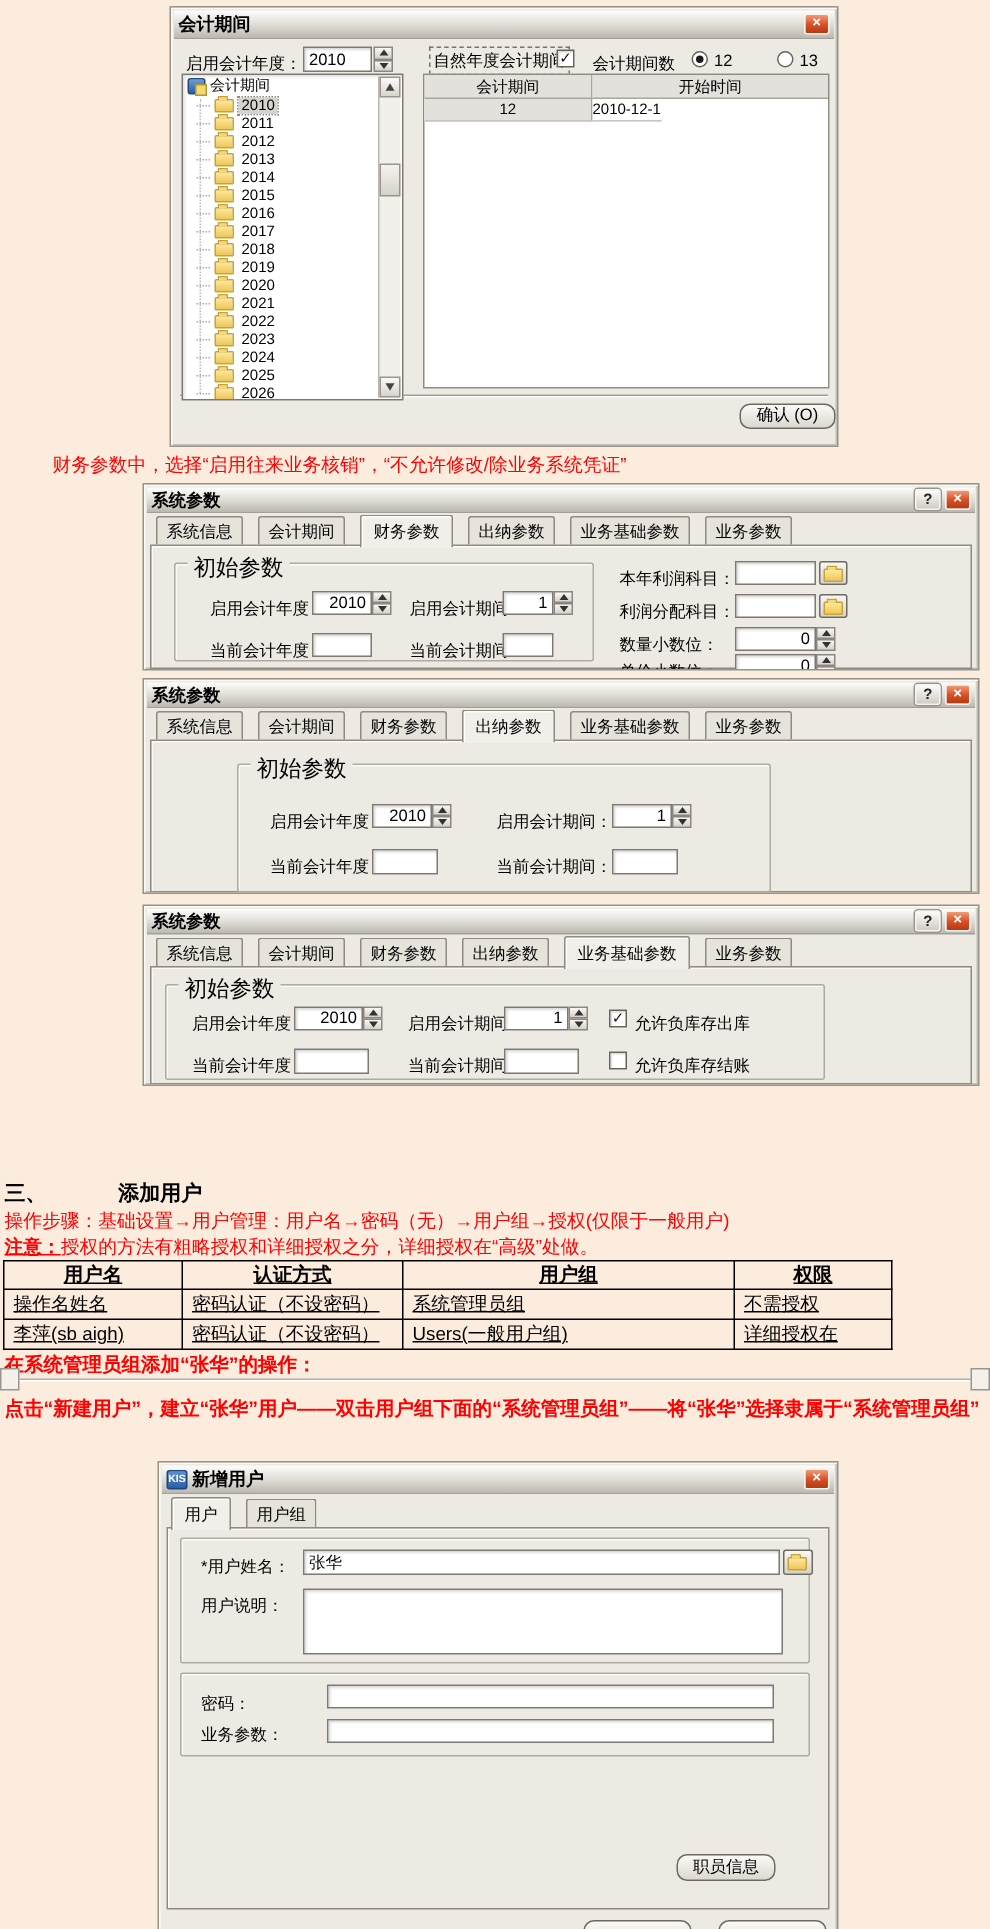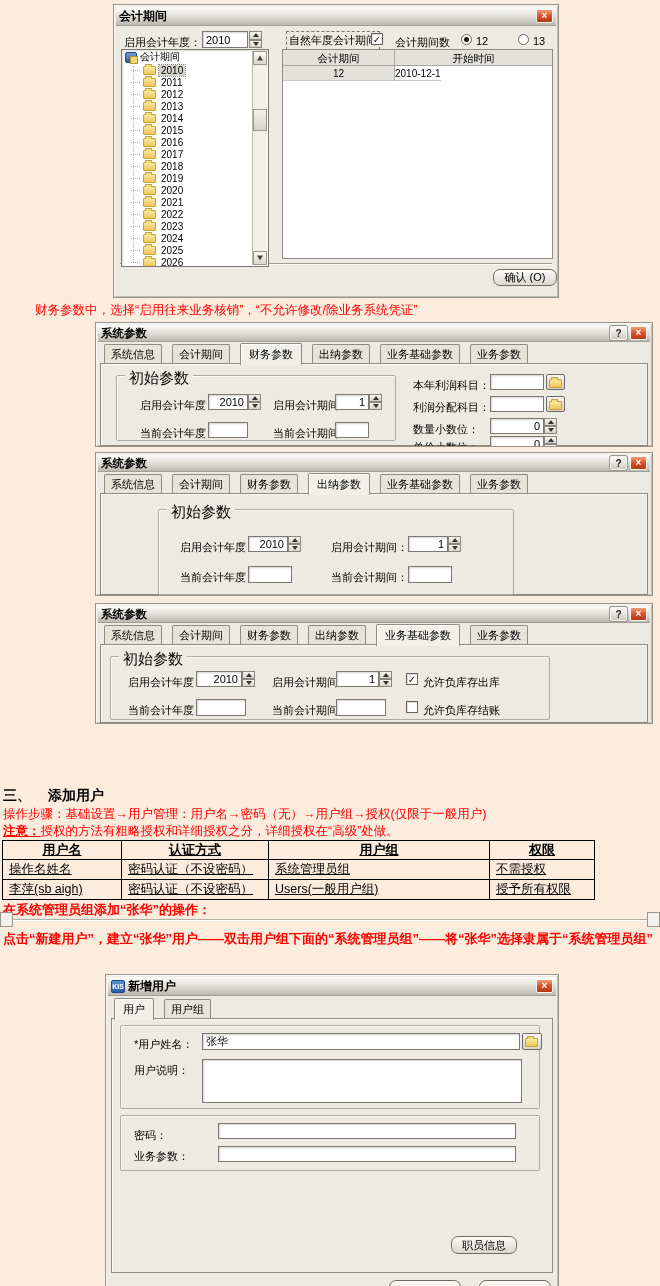--- a/index.html
+++ b/index.html
@@ -430,21 +430,21 @@
     <input class="tbox" style="left: 100px; top: 95px; width: 50px; height: 17px;">
     <span class="lbl" style="left:176px;top:99px;">当前会计期间：</span>
     <input class="tbox" style="left: 240px; top: 95px; width: 50px; height: 17px;">
     <span class="chk" style="left:310px;top:97px;"></span>
     <span class="lbl" style="left:327px;top:99px;">允许负库存结账</span>
   </div>
 
 
   <div class="sec" style="left:3px;top:787px;">
     <span>三、</span>
-    <span style="margin-left:13px;">添加用户</span>
+    <span style="margin-left:44px;">添加用户</span>
   </div>
   <div class="red" style="left:3px;top:806px;">操作步骤：基础设置→用户管理：用户名→密码（无）→用户组→授权(仅限于一般用户)</div>
   <div class="red" style="left:3px;top:823px;">
     <b class="u">注意：</b><span>授权的方法有粗略授权和详细授权之分，详细授权在“高级”处做。</span>
   </div>
 
   <table class="utable" style="left:2px;top:840px;text-decoration:underline;">
     <thead>
       <tr>
         <th style="width:110px;">用户名</th>
@@ -457,21 +457,21 @@
         <tr>
         <td>操作名姓名</td>
         <td>密码认证（不设密码）</td>
         <td>系统管理员组</td>
         <td>不需授权</td>
       </tr>
         <tr>
         <td>李萍(sb aigh)</td>
         <td>密码认证（不设密码）</td>
         <td>Users(一般用户组)</td>
-        <td>授予所有权限</td>
+        <td>详细授权在</td>
       </tr>
       </tbody>
   </table>
 
   <div class="redbold" style="left:3px;top:901px;">在系统管理员组添加“张华”的操作：</div>
   <div class="hline" style="top:919px;"></div>
   <div class="anchor" style="left:0;top:912px;"></div>
   <div class="anchor" style="left:647px;top:912px;"></div>
   <div class="redbold" style="left:3px;top:929px;width:654px;line-height:19px;">点击“新建用户”，建立“张华”用户——双击用户组下面的“系统管理员组”——将“张华”选择隶属于“系统管理员组”</div>
 

